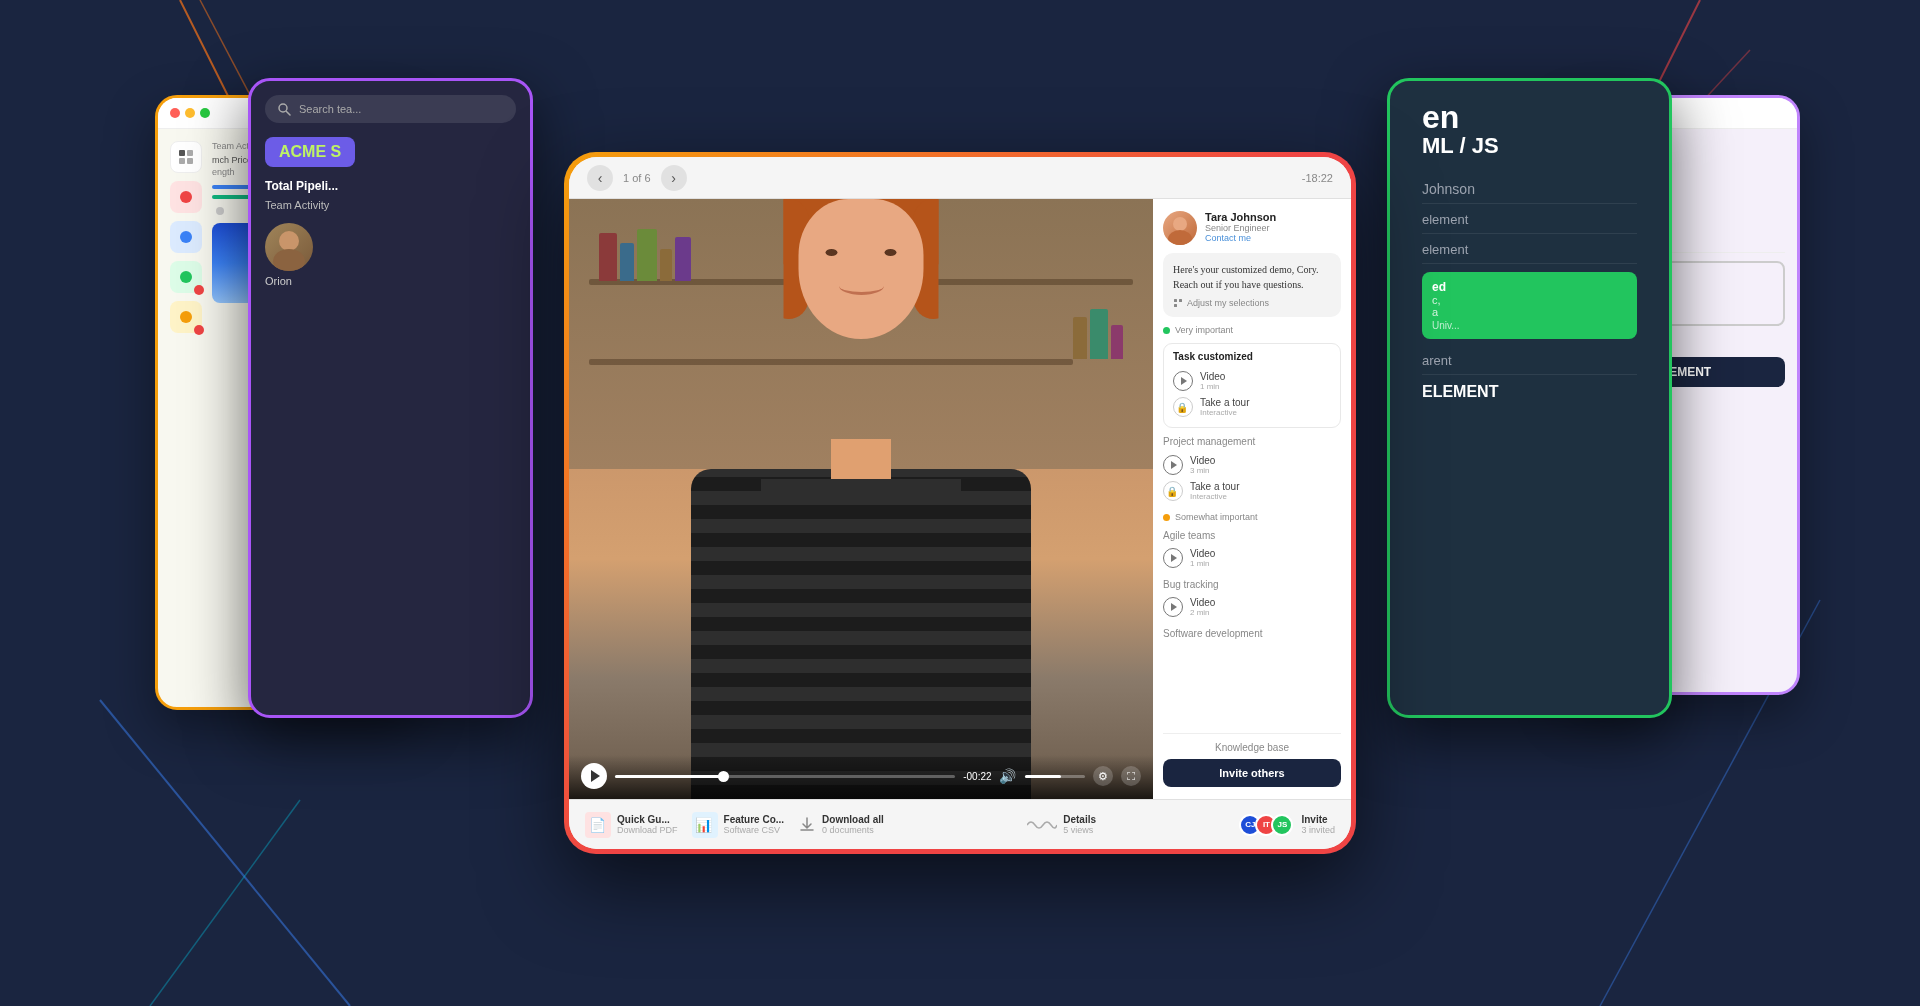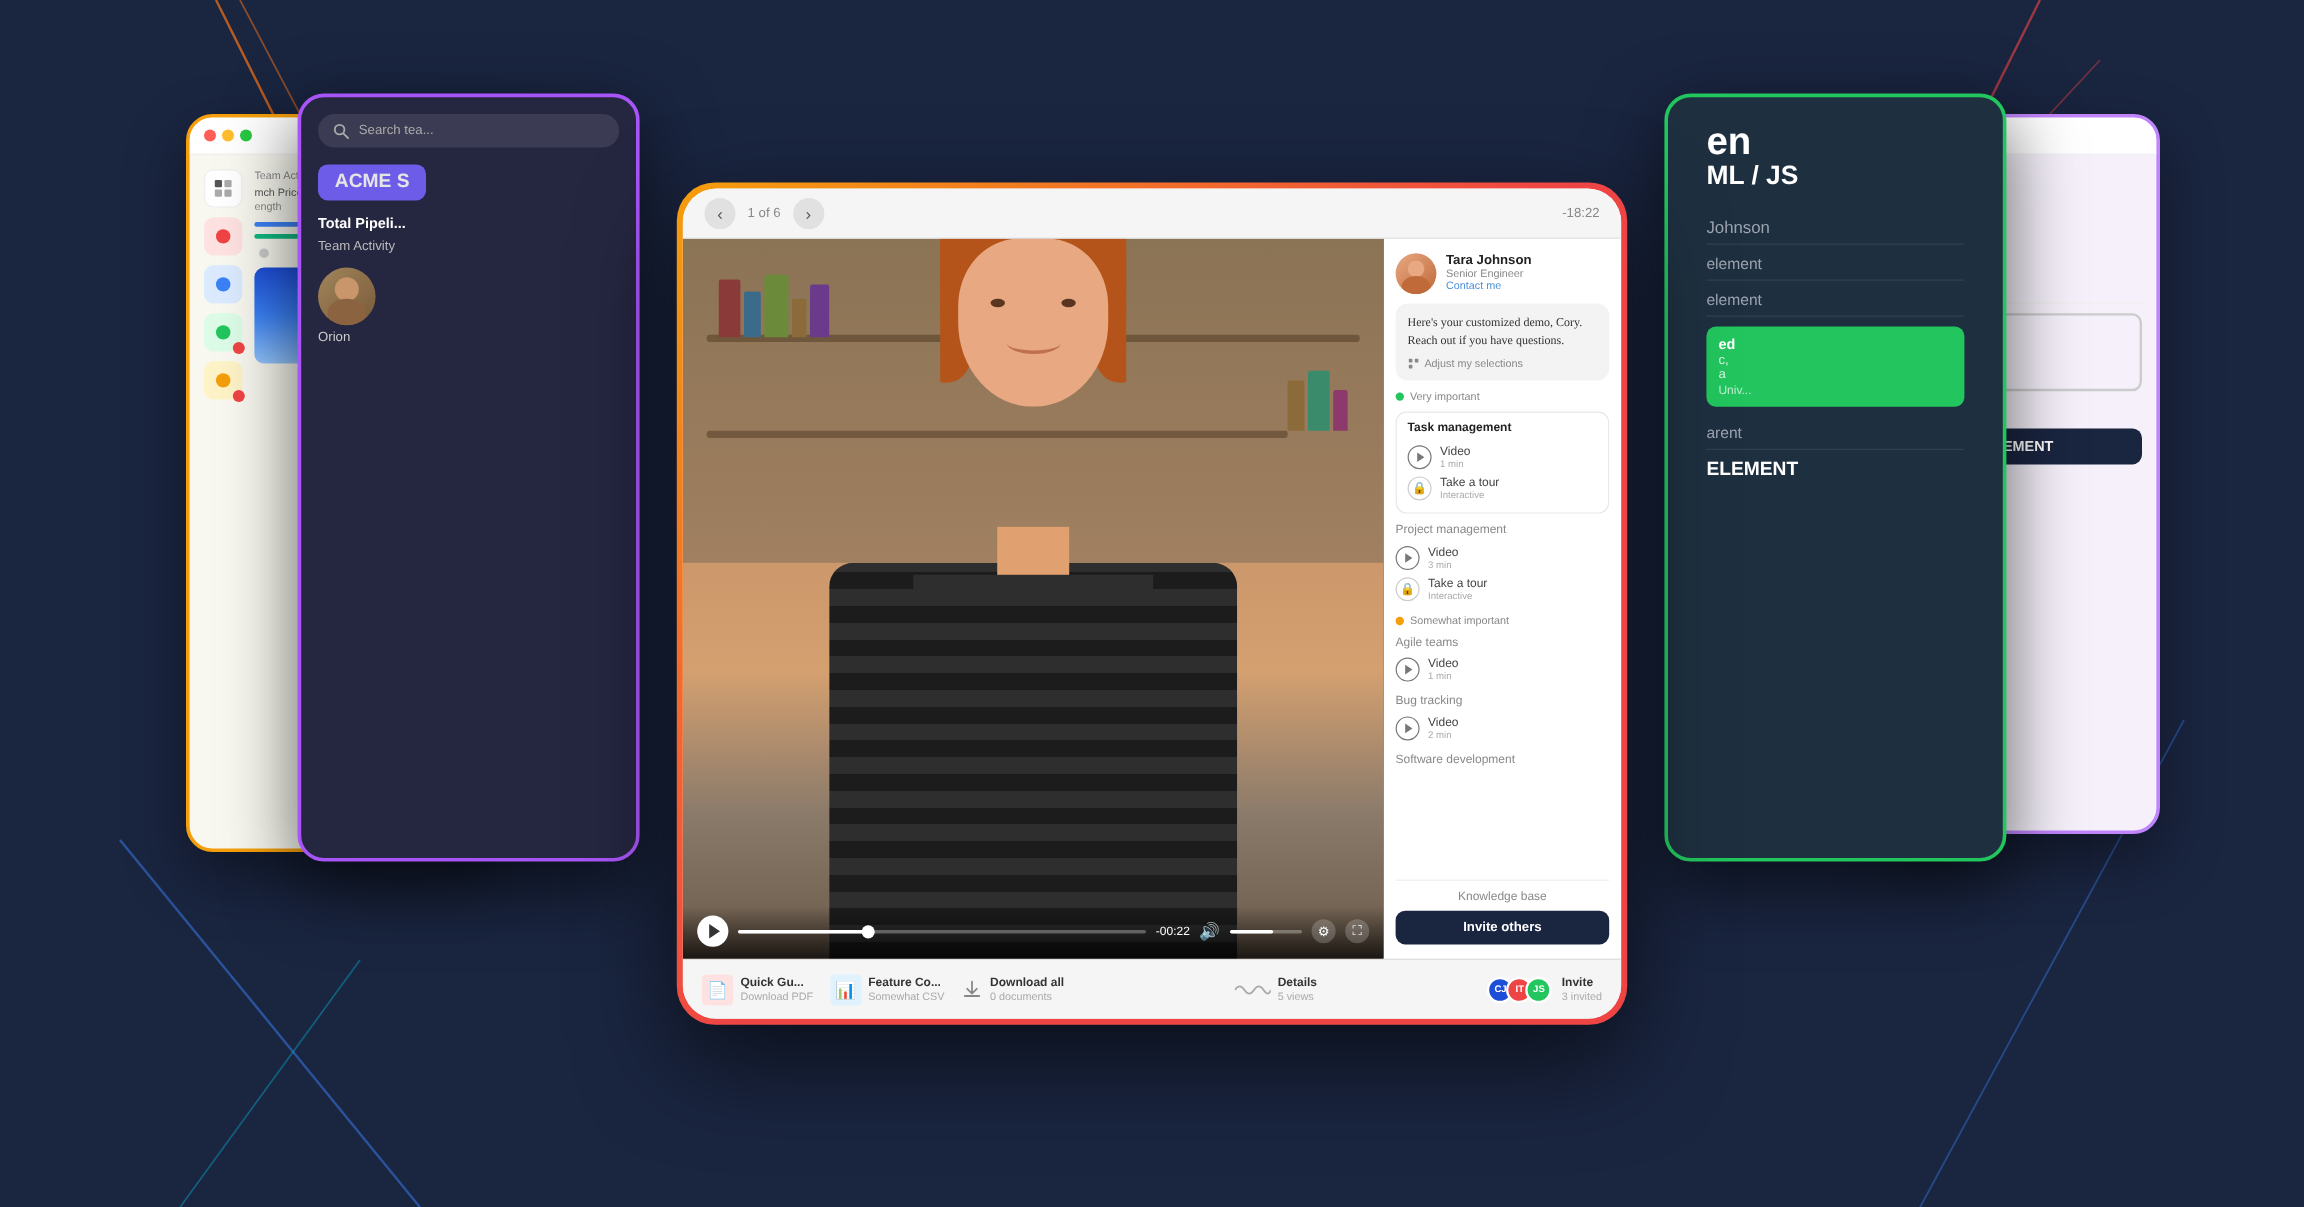--- a/index.html
+++ b/index.html
@@ -104,21 +104,21 @@
   <div style="padding:14px 14px 0;">
     
     <div style="display:flex;align-items:center;gap:8px;background:rgba(255,255,255,0.1);border-radius:20px;padding:7px 12px;margin-bottom:14px;">
       <svg width="14" height="14" viewBox="0 0 14 14" fill="none">
           <circle cx="6" cy="6" r="4" stroke="#aaa" stroke-width="1.5"></circle>
           <line x1="9.5" y1="9.5" x2="13" y2="13" stroke="#aaa" stroke-width="1.5" stroke-linecap="round"></line>
         </svg>
       <span style="color:#aaa;font-size:11px;">Search tea...</span>
     </div>
     
-    <div style="background:#6c5ce7;color:#e5e5e5;font-size:16px;font-weight:700;padding:6px 14px;border-radius:8px;margin-bottom:12px;display:inline-block;">ACME S</div>
+    <div style="background:#6c5ce7;color:#bef264;font-size:16px;font-weight:700;padding:6px 14px;border-radius:8px;margin-bottom:12px;display:inline-block;">ACME S</div>
     
     <div style="color:white;font-size:12px;font-weight:600;margin-bottom:6px;">Total Pipeli...</div>
     
     
     <div style="color:#bbb;font-size:11px;margin-bottom:12px;">Team Activity</div>
     
     <div style="display:flex;flex-direction:column;align-items:flex-start;gap:4px;">
       <div style="width:48px;height:48px;border-radius:50%;background:linear-gradient(135deg,#a0855a,#7a5a3a);overflow:hidden;display:flex;align-items:center;justify-content:center;">
         <svg width="48" height="48" viewBox="0 0 48 48">
           <circle cx="24" cy="18" r="10" fill="#c9956a"></circle>
@@ -283,21 +283,21 @@
             <span style="font-size:9px;color:#888;">Adjust my selections</span>
           </div>
         </div>
 
         <div style="display:flex;align-items:center;gap:5px;">
           <div style="width:7px;height:7px;border-radius:50%;background:#22c55e;flex-shrink:0;"></div>
           <span style="font-size:9px;color:#888;">Very important</span>
         </div>
 
         <div style="background:white;border:1px solid #e8e8e8;border-radius:9px;padding:7px 9px;">
-          <div style="font-weight:600;font-size:10px;color:#222;margin-bottom:6px;">Task management</div>
+          <div style="font-weight:600;font-size:10px;color:#222;margin-bottom:6px;">Task customized</div>
           <div style="display:flex;align-items:center;gap:7px;padding:3px 0;cursor:pointer;">
             <div style="width:20px;height:20px;border-radius:50%;border:1.5px solid #777;display:flex;align-items:center;justify-content:center;flex-shrink:0;">
               <div style="width:0;height:0;border-left:6px solid #777;border-top:4px solid transparent;border-bottom:4px solid transparent;margin-left:2px;"></div>
             </div>
             <div>
               <div style="font-size:10px;color:#444;">Video</div>
               <div style="font-size:8px;color:#aaa;">1 min</div>
             </div>
           </div>
           <div style="display:flex;align-items:center;gap:7px;padding:3px 0;cursor:pointer;">
@@ -380,21 +380,21 @@
           <div>
             <div style="font-weight:600;font-size:10px;color:#333;">Quick Gu...</div>
             <div style="color:#aaa;font-size:9px;">Download PDF</div>
           </div>
         </div>
 
         <div style="display:flex;align-items:center;gap:6px;cursor:pointer;">
           <div style="width:26px;height:26px;background:#e0f2fe;border-radius:4px;display:flex;align-items:center;justify-content:center;font-size:14px;">📊</div>
           <div>
             <div style="font-weight:600;font-size:10px;color:#333;">Feature Co...</div>
-            <div style="color:#aaa;font-size:9px;">Somewhat CSV</div>
+            <div style="color:#aaa;font-size:9px;">Software CSV</div>
           </div>
         </div>
 
         <div style="display:flex;align-items:center;gap:6px;cursor:pointer;">
           <svg width="18" height="18" viewBox="0 0 18 18" fill="none">
               <path d="M9 2v10M5 8l4 4 4-4M3 14h12" stroke="#888" stroke-width="1.5" stroke-linecap="round"></path>
             </svg>
           <div>
             <div style="font-weight:600;font-size:10px;color:#333;">Download all</div>
             <div style="color:#aaa;font-size:9px;">0 documents</div>

